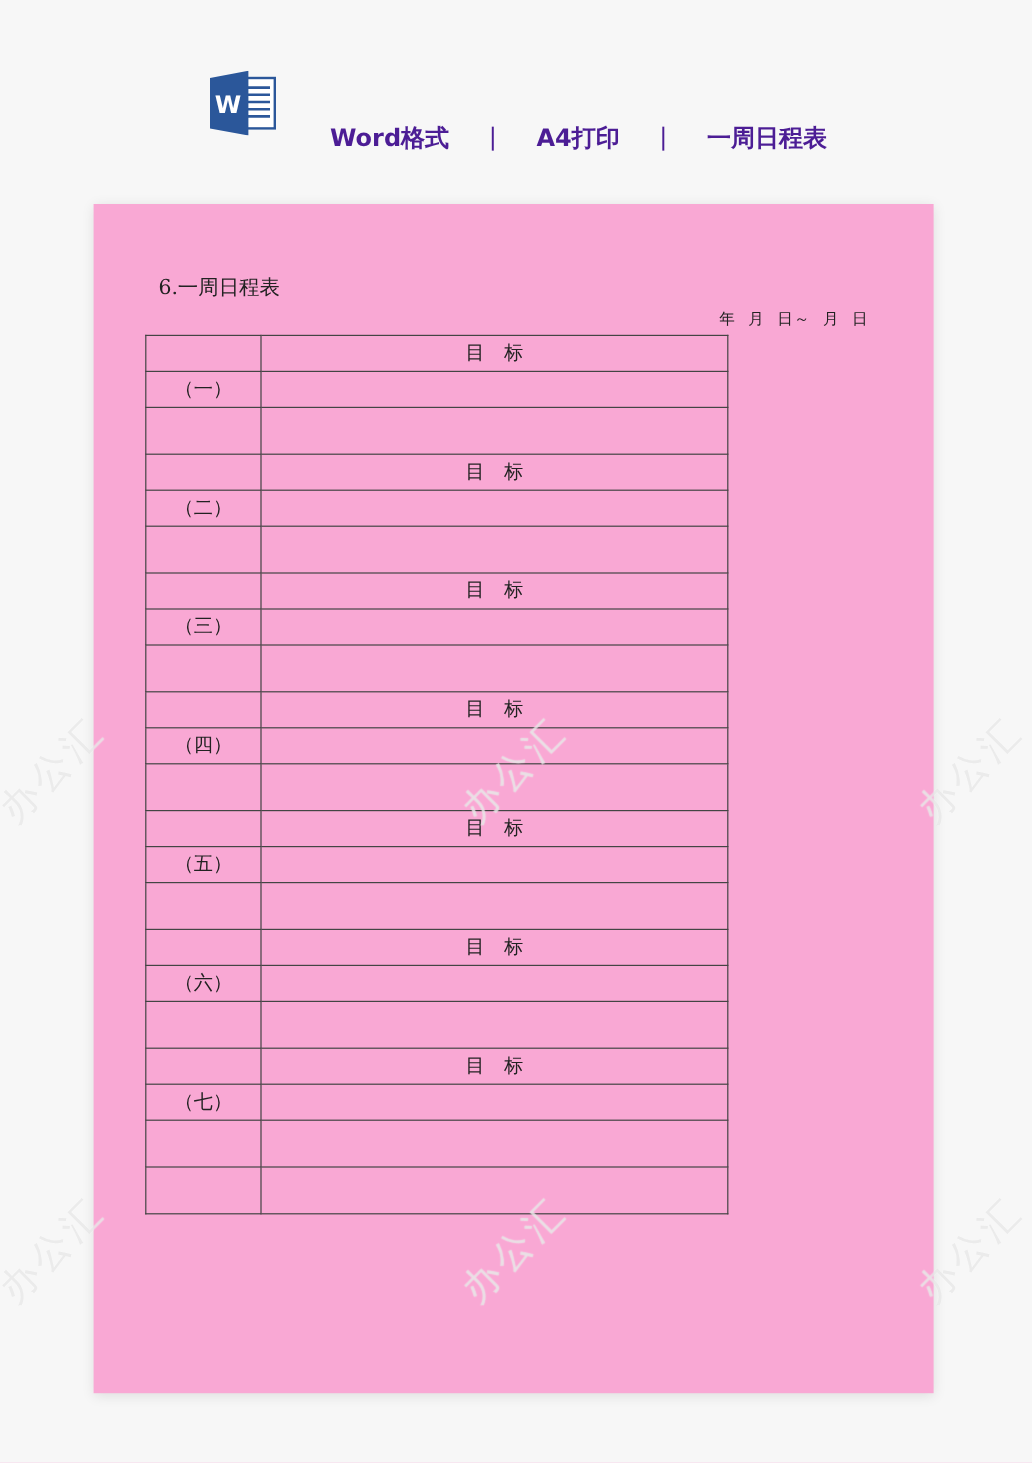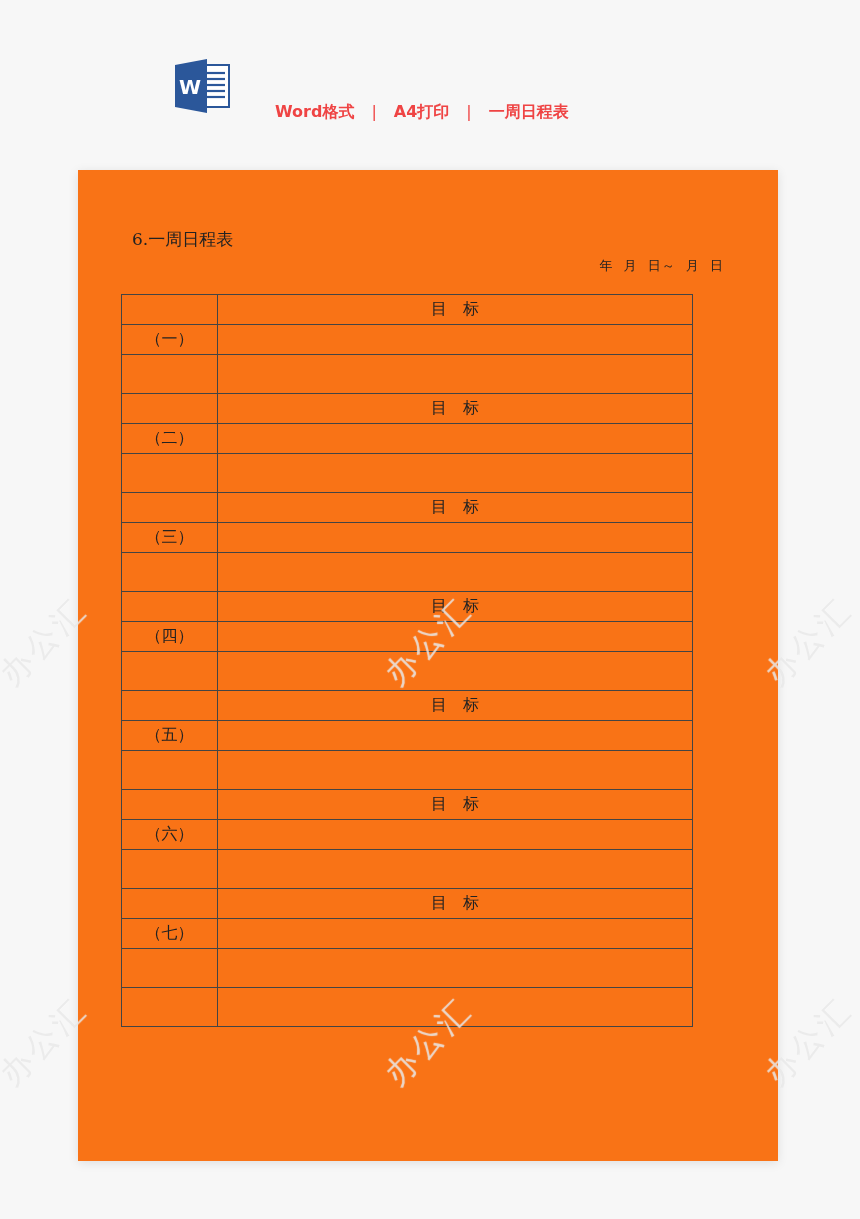--- a/index.html
+++ b/index.html
@@ -11,39 +11,39 @@
   .header { position: absolute; left: 0; top: 0; width: 860px; height: 150px; }
   .word-icon { position: absolute; left: 175px; top: 59px; width: 56px; height: 54px; }
   .title {
     position: absolute; left: 275px; top: 52px;
     font-family: "DejaVu Sans", "Liberation Sans", sans-serif;
     font-weight: bold; font-size: 29px; color: #1e4e9c; letter-spacing: 1px;
   }
   .subtitle {
     position: absolute; left: 275px; top: 102px;
     font-family: "DejaVu Sans", "Liberation Sans", sans-serif;
-    font-weight: bold; font-size: 16px; color: #ef4444;
-    display: flex; gap: 0; white-space: nowrap;
+    font-weight: bold; font-size: 20px; color: #4c1d95;
+    display: flex; gap: 16px; white-space: nowrap;
   }
   .subtitle .sep { margin: 0 17px; font-weight: normal; }
   .page {
     position: absolute; left: 78px; top: 170px; width: 700px; height: 991px;
-    background: #f97316;
+    background: #f9a8d4;
     box-shadow: 0 2px 10px rgba(0,0,0,0.10);
   }
   .doc-heading {
     position: absolute; left: 54px; top: 58px;
     font-size: 17px; color: #222;
   }
   .date-line {
     position: absolute; right: 54px; top: 87px;
     font-size: 13px; color: #222; word-spacing: 5px; letter-spacing: 1px;
   }
   table.sched {
-    position: absolute; left: 43px; top: 124px; width: 572px;
+    position: absolute; left: 43px; top: 109px; width: 486px;
     border-collapse: collapse; table-layout: fixed;
   }
   table.sched td {
     border: 1.3px solid #444; padding: 0; font-size: 16px; color: #222;
   }
   td.c1 { width: 95px; text-align: center; }
   td.c2 { text-align: center; }
   tr.h { height: 30px; }
   tr.l { height: 30px; }
   tr.t { height: 39px; }

